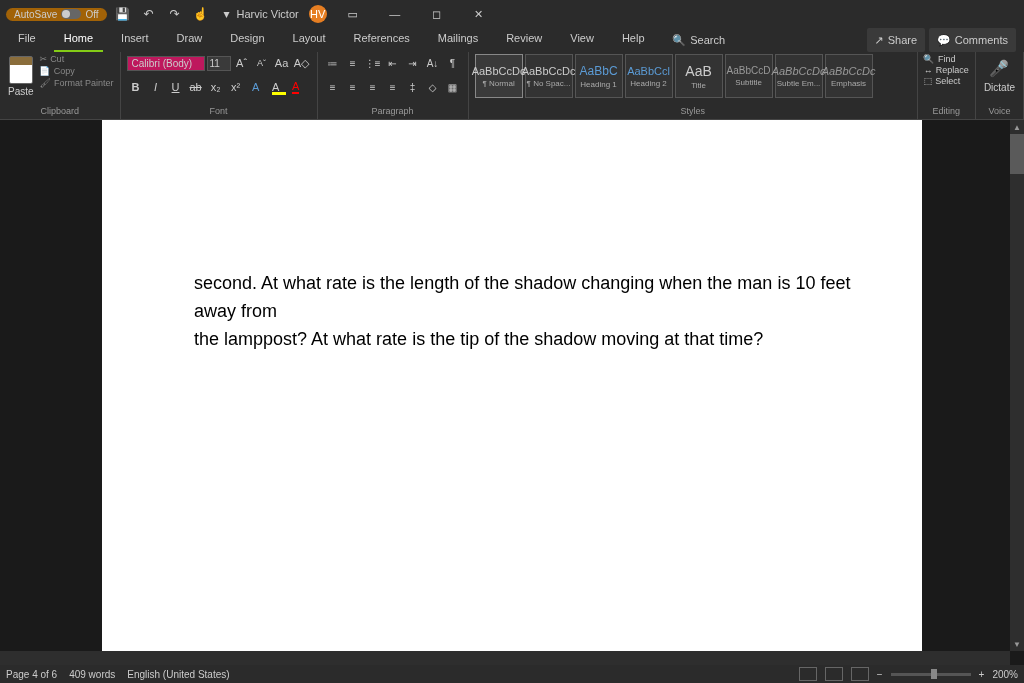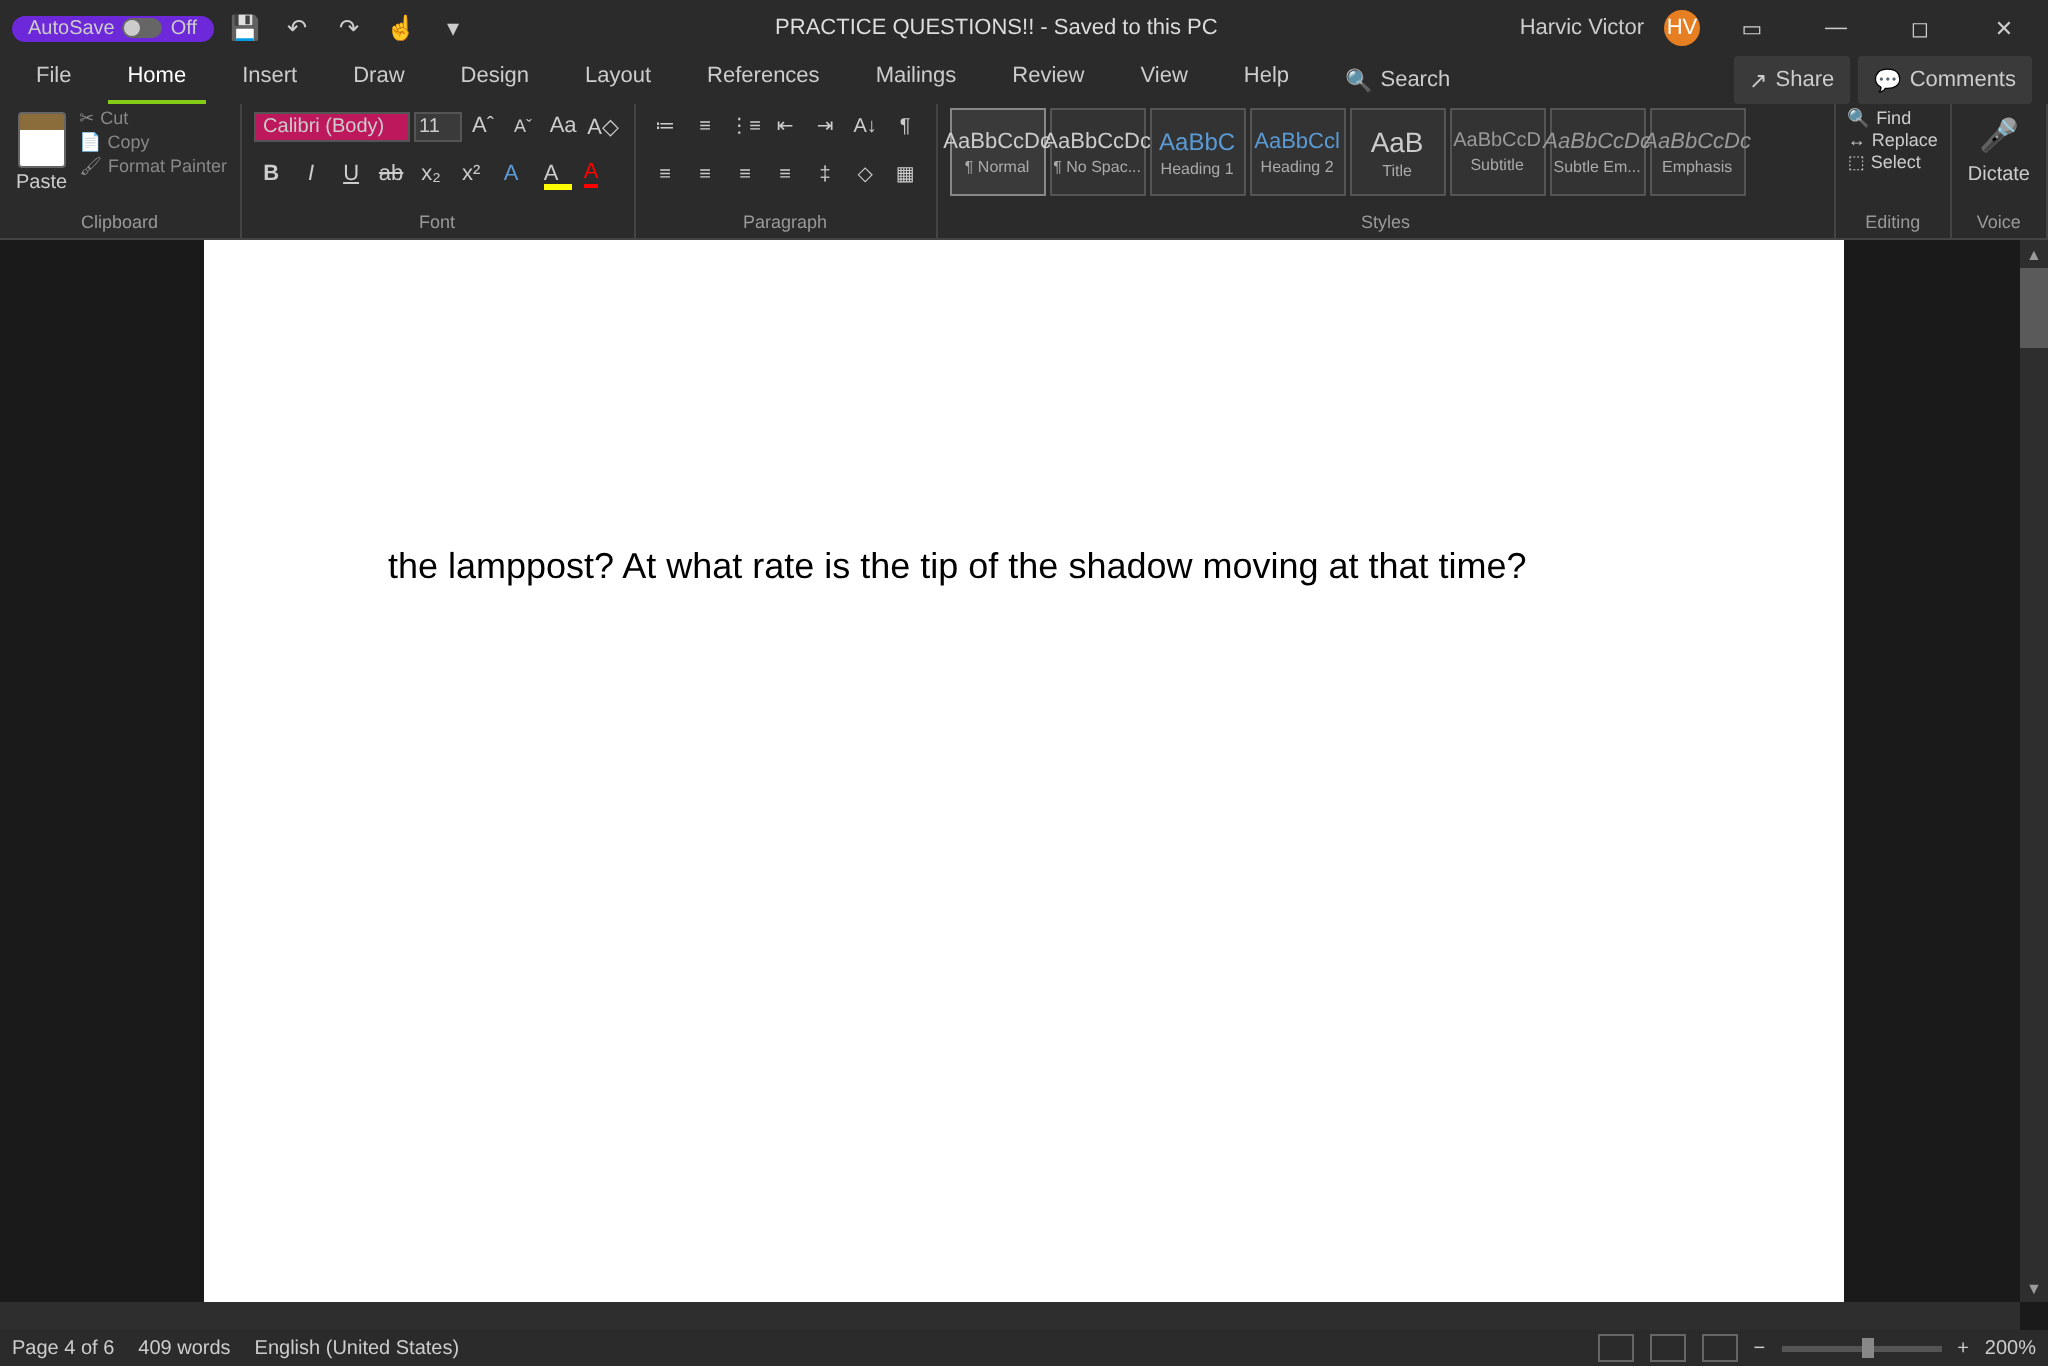--- a/index.html
+++ b/index.html
@@ -1,21 +1,21 @@
 <!DOCTYPE html>
 <html><head>
 <meta charset="utf-8">
 <style>
 * { margin: 0; padding: 0; box-sizing: border-box; font-family: 'Segoe UI', Tahoma, sans-serif; }
 body { background: #2b2b2b; width: 1024px; height: 683px; overflow: hidden; position: relative; }
 
 
 .titlebar { height: 28px; background: #2b2b2b; display: flex; align-items: center; color: #ccc; font-size: 11px; }
 .titlebar-left { display: flex; align-items: center; gap: 6px; padding-left: 6px; }
-.autosave { background: #6d28d9; border-radius: 10px; padding: 1px 8px; display: flex; align-items: center; gap: 4px; font-size: 10px; }
+.autosave { background: #a16207; border-radius: 10px; padding: 1px 8px; display: flex; align-items: center; gap: 4px; font-size: 10px; }
 .autosave-toggle { width: 20px; height: 10px; background: #666; border-radius: 5px; position: relative; }
 .autosave-toggle::after { content: ''; position: absolute; width: 8px; height: 8px; background: #ccc; border-radius: 50%; top: 1px; left: 1px; }
 .qat-btn { width: 20px; height: 20px; display: flex; align-items: center; justify-content: center; color: #ccc; cursor: pointer; font-size: 12px; }
 .titlebar-center { flex: 1; text-align: center; font-size: 11px; color: #ddd; }
 .titlebar-right { display: flex; align-items: center; gap: 10px; padding-right: 6px; }
 .user-badge { width: 18px; height: 18px; background: #e67e22; border-radius: 50%; display: flex; align-items: center; justify-content: center; font-size: 11px; color: #fff; }
 .win-btn { width: 32px; height: 20px; display: flex; align-items: center; justify-content: center; color: #ccc; cursor: pointer; }
 
 
 .ribbon-tabs { height: 24px; background: #2b2b2b; display: flex; padding-left: 8px; gap: 8px; color: #ccc; font-size: 11px; }
@@ -90,21 +90,20 @@
       <span>AutoSave</span>
       <div class="autosave-toggle"></div>
       <span>Off</span>
     </div>
     <div class="qat-btn">💾</div>
     <div class="qat-btn">↶</div>
     <div class="qat-btn">↷</div>
     <div class="qat-btn">☝</div>
     <div class="qat-btn">▾</div>
   </div>
-  <div class="titlebar-center">PRACTICE QUESTIONS!! - Saved to this PC</div>
   <div class="titlebar-right">
     <span>Harvic Victor</span>
     <div class="user-badge">HV</div>
     <div class="win-btn">▭</div>
     <div class="win-btn">—</div>
     <div class="win-btn">◻</div>
     <div class="win-btn">✕</div>
   </div>
 </div>
 
@@ -282,20 +281,21 @@
         <span>Dictate</span>
       </div>
     </div>
     <div class="group-label">Voice</div>
   </div>
 </div>
 
 <div class="doc-area">
   <div class="page">
     <div class="content">
+      <div class="q-body">second.  At what rate is the length of the shadow changing when the man is 10 feet away from</div>
       <div class="q-body">the lamppost?  At what rate is the tip of the shadow moving at that time?</div>
     </div>
   </div>
   <div class="vscroll">
     <div class="vscroll-up">▲</div>
     <div class="vscroll-thumb" style="top:14px;"></div>
     <div class="vscroll-down">▼</div>
   </div>
   <div class="hscroll"></div>
 </div>

